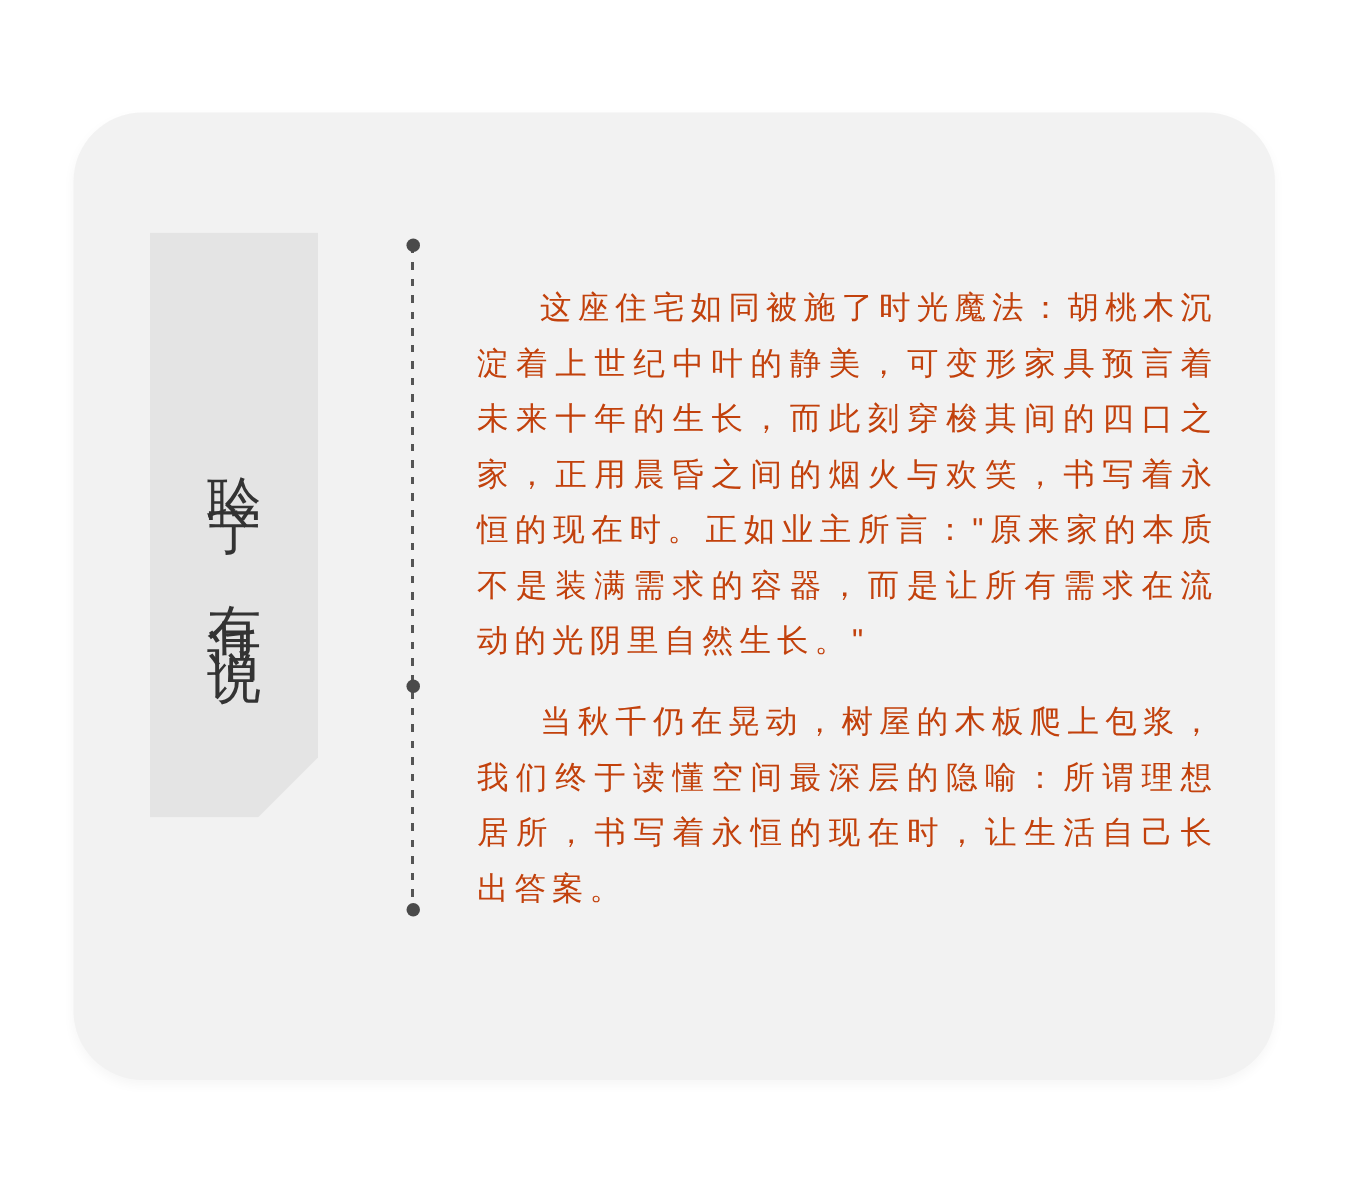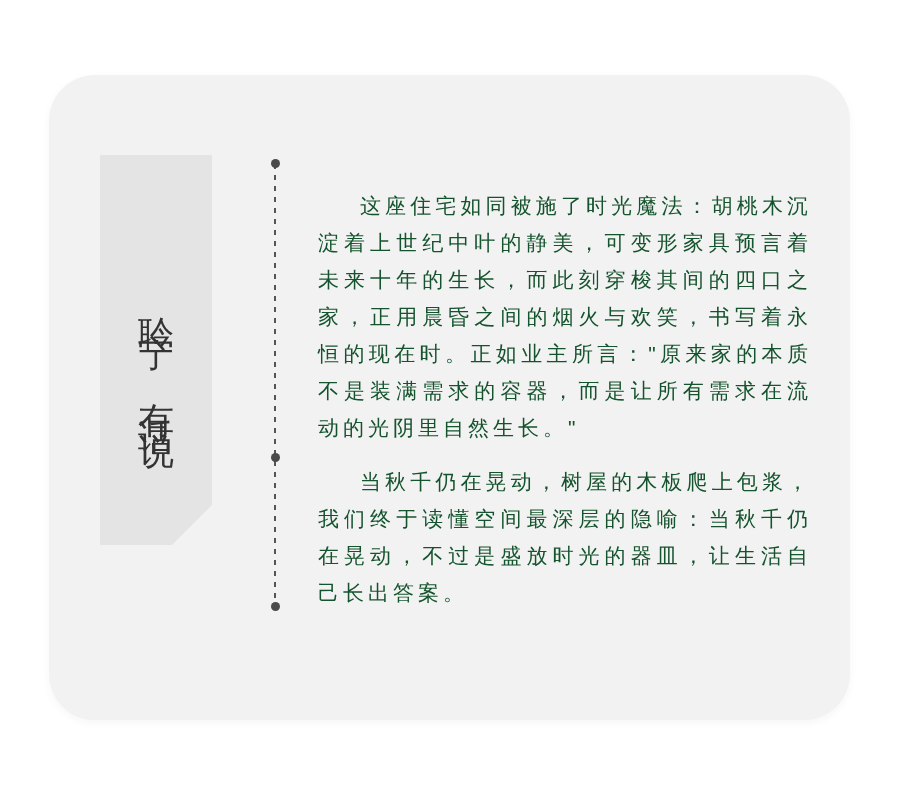--- a/index.html
+++ b/index.html
@@ -80,21 +80,21 @@
   .dot-top    { top: 84px;  }
   .dot-middle { top: 378px; }
   .dot-bottom { top: 527px; }
 
   
   .article {
     position: absolute;
     left: 269px;
     top: 112px;
     width: 494px;
-    color: #14532d;
+    color: #c2410c;
     font-size: 21px;
     line-height: 37px;
     letter-spacing: 4px;
     text-align: justify;
   }
 
   .article p {
     text-indent: 2em;
   }
 
@@ -113,18 +113,18 @@
       <div class="ribbon-text">聆宁·有话说</div>
     </div>
 
     <div class="timeline-line"></div>
     <div class="timeline-dot dot-top"></div>
     <div class="timeline-dot dot-middle"></div>
     <div class="timeline-dot dot-bottom"></div>
 
     <div class="article">
       <p>这座住宅如同被施了时光魔法：胡桃木沉淀着上世纪中叶的静美，可变形家具预言着未来十年的生长，而此刻穿梭其间的四口之家，正用晨昏之间的烟火与欢笑，书写着永恒的现在时。正如业主所言："原来家的本质不是装满需求的容器，而是让所有需求在流动的光阴里自然生长。"</p>
-      <p>当秋千仍在晃动，树屋的木板爬上包浆，我们终于读懂空间最深层的隐喻：当秋千仍在晃动，不过是盛放时光的器皿，让生活自己长出答案。</p>
+      <p>当秋千仍在晃动，树屋的木板爬上包浆，我们终于读懂空间最深层的隐喻：所谓理想居所，书写着永恒的现在时，让生活自己长出答案。</p>
     </div>
 
   </div>
 
 </div>
 
 </body></html>

